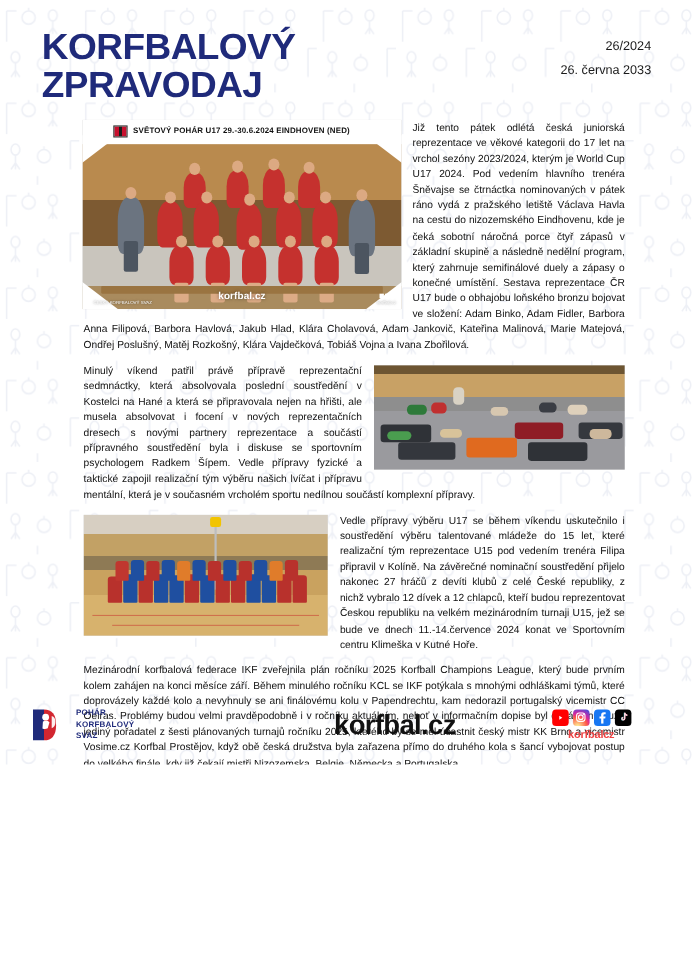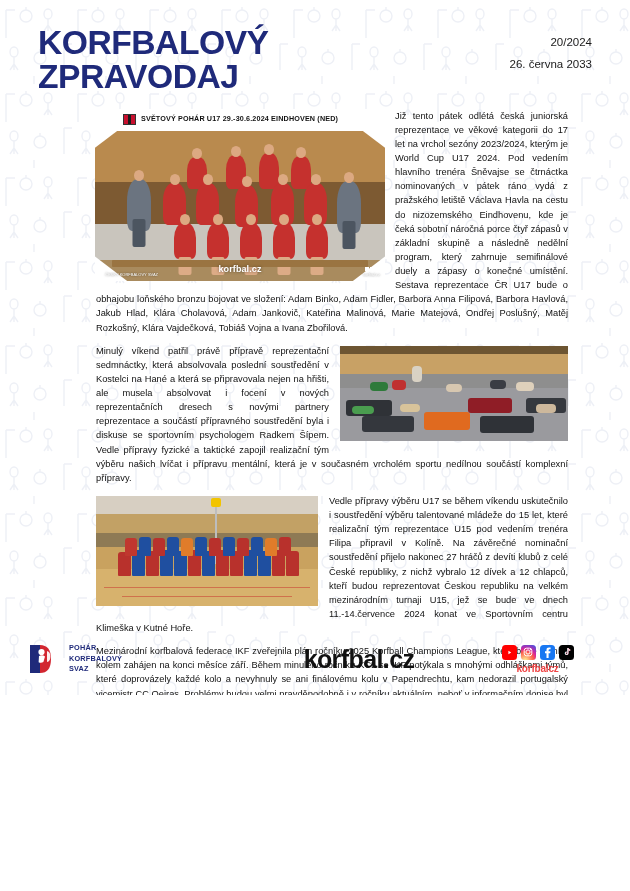--- a/index.html
+++ b/index.html
@@ -49,21 +49,21 @@
     text-align: right;
     font-size: 11.5px;
     color: #1a1a1a;
     line-height: 1.9;
     padding-top: 6px;
   }
 
   
   .content {
     position: relative; z-index: 2;
-    padding: 14px 62px 0 96px;
+    padding: 14px 62px 0 76px;
     font-size: 9.3px;
     line-height: 1.52;
     color: #111;
     text-align: justify;
   }
   .content p { margin: 0 0 9px 0; text-align: justify; }
 
   
   .fig { position: relative; background: #d9d9d9; overflow: hidden; }
 
@@ -232,21 +232,21 @@
     </defs>
     <rect x="0" y="0" width="630" height="891" fill="url(#korfpat)" opacity="0.55"></rect>
   </svg>
 
   <div class="header">
     <div class="masthead">
       <div>KORFBALOVÝ</div>
       <div>ZPRAVODAJ</div>
     </div>
     <div class="issue-block">
-      <div>20/2024</div>
+      <div>26/2024</div>
       <div>26. června 2033</div>
     </div>
   </div>
 
   <div class="content">
 
     <figure class="fig fig-team">
       <div class="tp-photo">
         <div class="tp-players">
 

